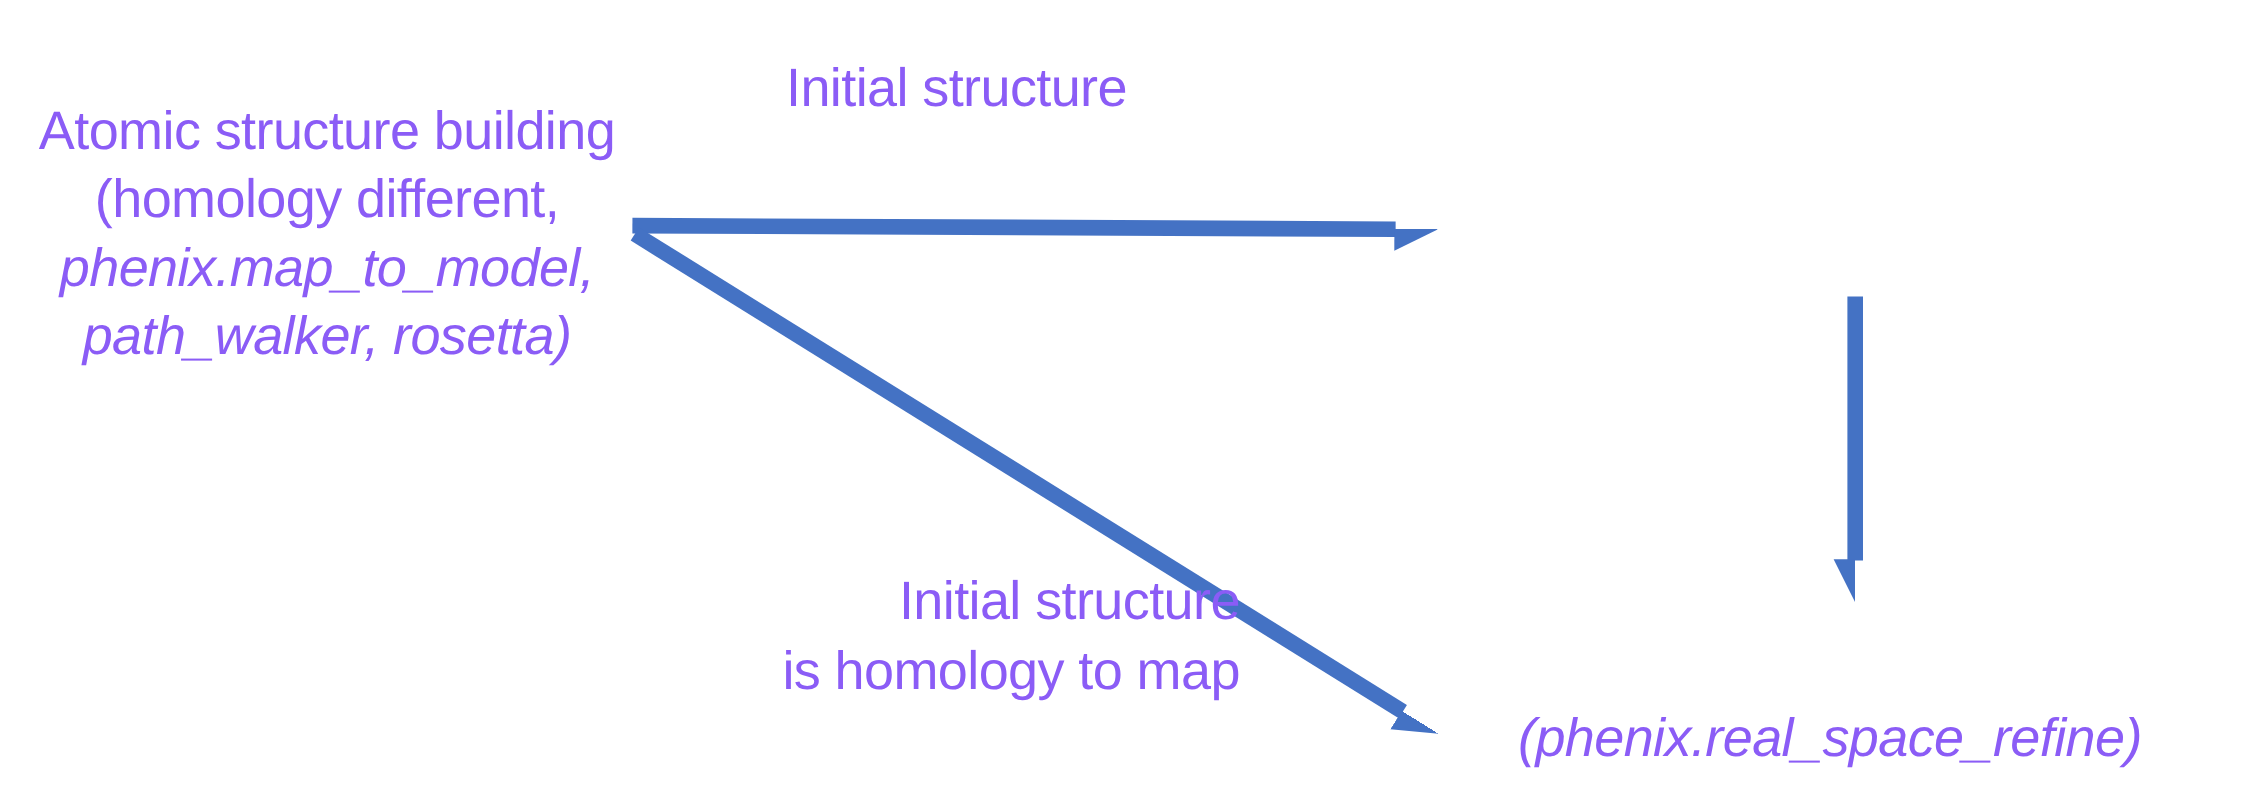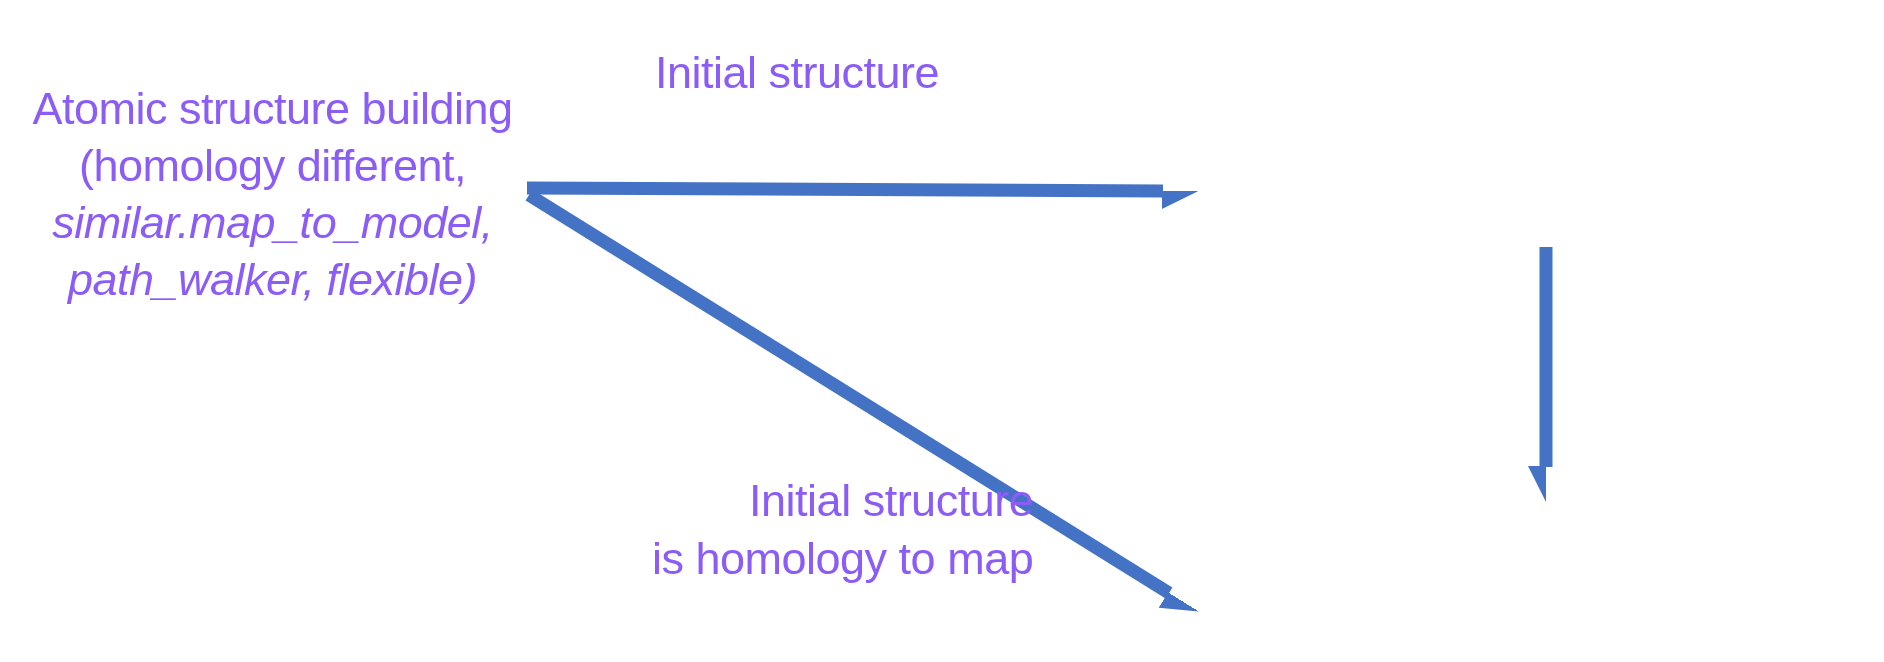--- a/index.html
+++ b/index.html
@@ -55,30 +55,31 @@
       </marker>
     </defs>
     <line class="arrow-line" x1="527" y1="144" x2="1163" y2="147" stroke="#4472C4" stroke-width="13" marker-end="url(#arrowhead)"></line>
     <line class="arrow-line" x1="529" y1="151" x2="1169" y2="549" stroke="#4472C4" stroke-width="13" marker-end="url(#arrowhead)"></line>
     <line class="arrow-line" x1="1546" y1="203" x2="1546" y2="423" stroke="#4472C4" stroke-width="13" marker-end="url(#arrowhead)"></line>
   </svg>
 
   <div class="textblock centered" style="left: 0px; top: 36px; width: 545px;">
       <span class="line"><span class="seg-normal">Atomic structure building</span></span>
       <span class="line"><span class="seg-normal">(homology different,</span></span>
-      <span class="line"><span class="seg-italic">similar.map_to_model,</span></span>
-      <span class="line"><span class="seg-italic">path_walker, flexible)</span></span>
+      <span class="line"><span class="seg-italic">phenix.map_to_model,</span></span>
+      <span class="line"><span class="seg-italic">path_walker, rosetta)</span></span>
     </div>
 
   <div class="edge-label lefted" style="left: 655px; top: 0px;">
       <span class="line"><span class="seg-normal">Initial structure</span></span>
     </div>
 
 
   <div class="edge-label lefted" style="left: 652px; top: 428px;">
       <span class="line"><span class="seg-normal">Initial structure</span></span>
       <span class="line"><span class="seg-normal">is homology to map</span></span>
     </div>
 
   <div class="textblock centered" style="left: 1265px; top: 542px; width: 490px;">
+      <span class="line"><span class="seg-italic">(phenix.real_space_refine)</span></span>
     </div>
 
 </div>
 
 </body></html>

